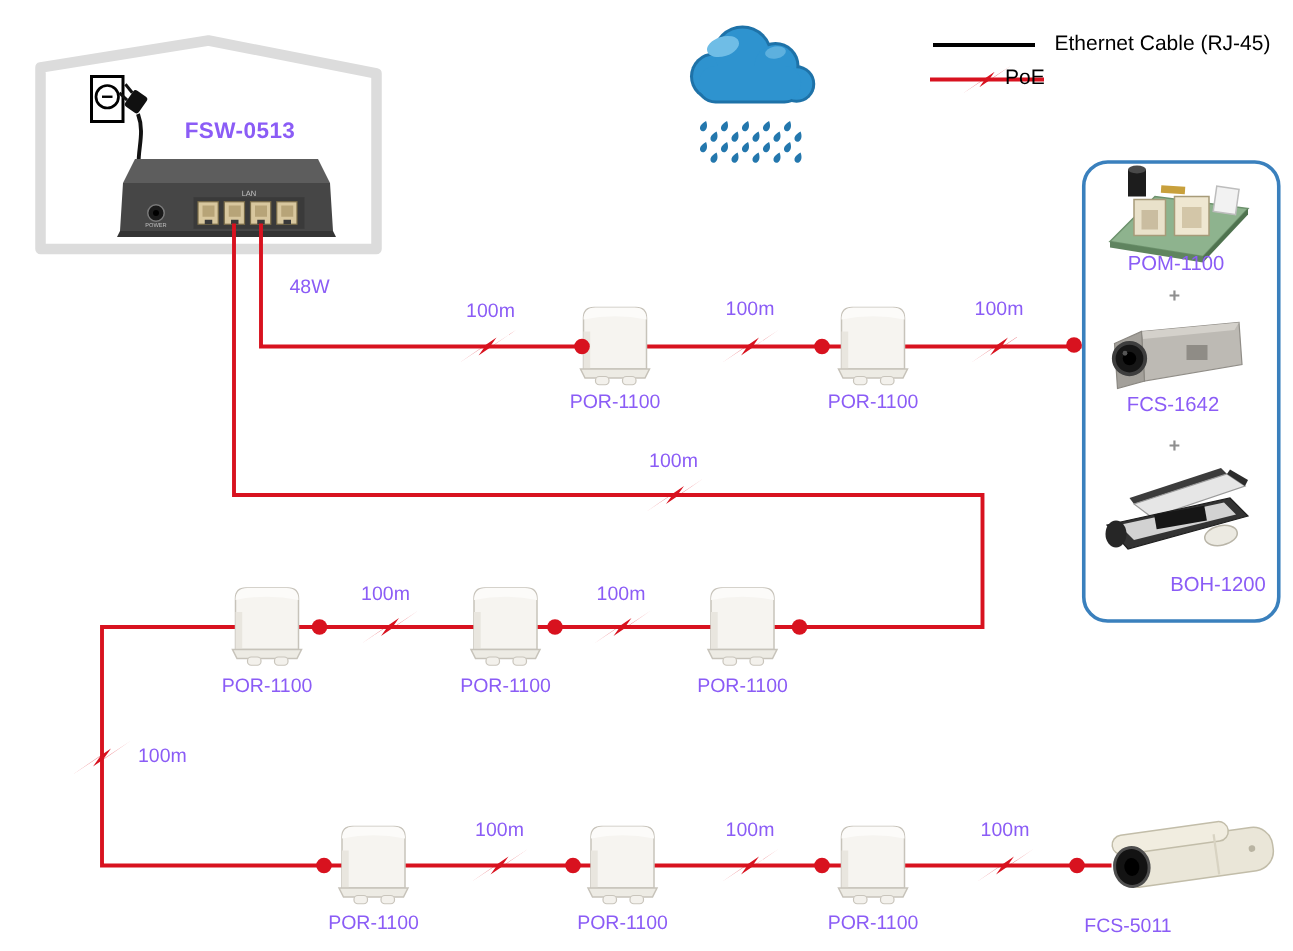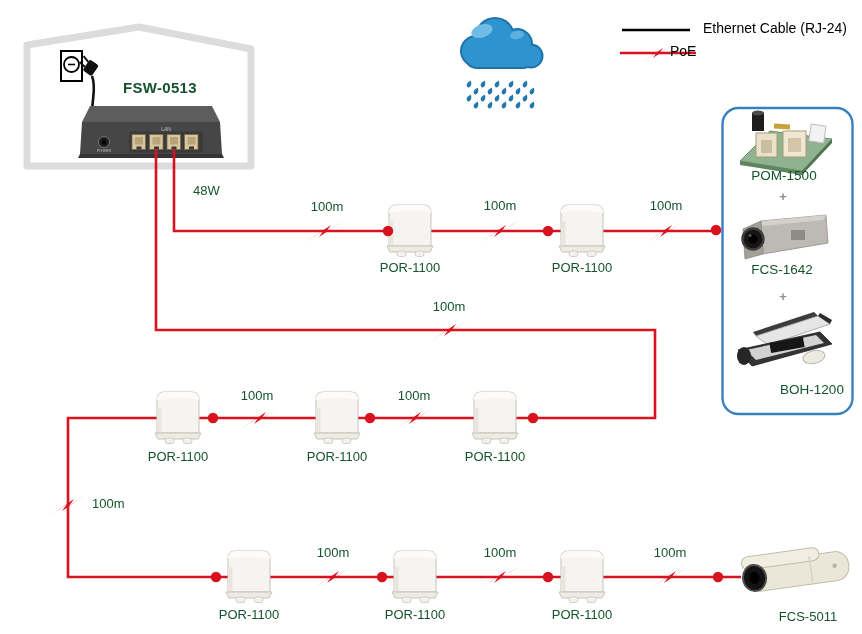--- a/index.html
+++ b/index.html
@@ -1,19 +1,19 @@
 <!DOCTYPE html>
 <html><head>
 <meta charset="utf-8">
 <style>
   html,body{margin:0;padding:0;background:#fff;}
   .stage{position:relative;width:862px;height:634px;background:#ffffff;
          font-family:"Liberation Sans",sans-serif;overflow:hidden;}
   .art{position:absolute;left:0;top:0;}
-  .lbl{position:absolute;font-size:13px;color:#14532d;white-space:nowrap;line-height:1.1;}
+  .lbl{position:absolute;font-size:13px;color:#8b5cf6;white-space:nowrap;line-height:1.1;}
   .c{transform:translateX(-50%);}
   .model{font-size:15px;font-weight:bold;letter-spacing:.3px;}
   .legendtxt{font-size:14px;color:#000;}
   .kitlbl{font-size:13.5px;}
   .plus{color:#8f8f8f;font-size:13px;font-weight:bold;}
   .bg{background:#fff;padding:0 2px;margin-left:44px;}
 </style>
 </head>
 <body>
 
@@ -210,21 +210,21 @@
     <line x1="14" y1="-13" x2="14" y2="14" stroke="#d8d3c2" stroke-width="1.5"></line>
     <circle cx="38" cy="0" r="2.2" fill="#b9b4a2"></circle>
     <ellipse cx="-43" cy="1" rx="11.5" ry="13" fill="#131313" stroke="#4e4e4e" stroke-width="2"></ellipse>
     <ellipse cx="-43" cy="1" rx="5" ry="6" fill="#000"></ellipse>
   </g>
 </svg>
 
 <div class="lbl model c" style="left:160px;top:80px;">FSW-0513</div>
 <div class="lbl bg" style="left:147px;top:184px;">48W</div>
 
-<div class="lbl legendtxt" style="left:703px;top:21px;">Ethernet Cable (RJ-24)</div>
+<div class="lbl legendtxt" style="left:703px;top:21px;">Ethernet Cable (RJ-45)</div>
 <div class="lbl legendtxt" style="left:670px;top:44px;">PoE</div>
 
 <div class="lbl c" style="left:327px;top:200px;">100m</div>
 <div class="lbl c" style="left:500px;top:199px;">100m</div>
 <div class="lbl c" style="left:666px;top:199px;">100m</div>
 <div class="lbl c" style="left:449px;top:300px;">100m</div>
 <div class="lbl c" style="left:257px;top:389px;">100m</div>
 <div class="lbl c" style="left:414px;top:389px;">100m</div>
 <div class="lbl" style="left:92px;top:497px;">100m</div>
 <div class="lbl c" style="left:333px;top:546px;">100m</div>
@@ -233,20 +233,20 @@
 
 <div class="lbl c" style="left:410px;top:261px;">POR-1100</div>
 <div class="lbl c" style="left:582px;top:261px;">POR-1100</div>
 <div class="lbl c" style="left:178px;top:450px;">POR-1100</div>
 <div class="lbl c" style="left:337px;top:450px;">POR-1100</div>
 <div class="lbl c" style="left:495px;top:450px;">POR-1100</div>
 <div class="lbl c" style="left:249px;top:608px;">POR-1100</div>
 <div class="lbl c" style="left:415px;top:608px;">POR-1100</div>
 <div class="lbl c" style="left:582px;top:608px;">POR-1100</div>
 
-<div class="lbl kitlbl c" style="left:784px;top:169px;">POM-1500</div>
+<div class="lbl kitlbl c" style="left:784px;top:169px;">POM-1100</div>
 <div class="lbl plus c" style="left:783px;top:190px;">+</div>
 <div class="lbl kitlbl c" style="left:782px;top:263px;">FCS-1642</div>
 <div class="lbl plus c" style="left:783px;top:290px;">+</div>
 <div class="lbl kitlbl c" style="left:812px;top:383px;">BOH-1200</div>
-<div class="lbl c" style="left:808px;top:610px;">FCS-5011</div>
+<div class="lbl c" style="left:752px;top:610px;">FCS-5011</div>
 
 </div>
 
 </body></html>

